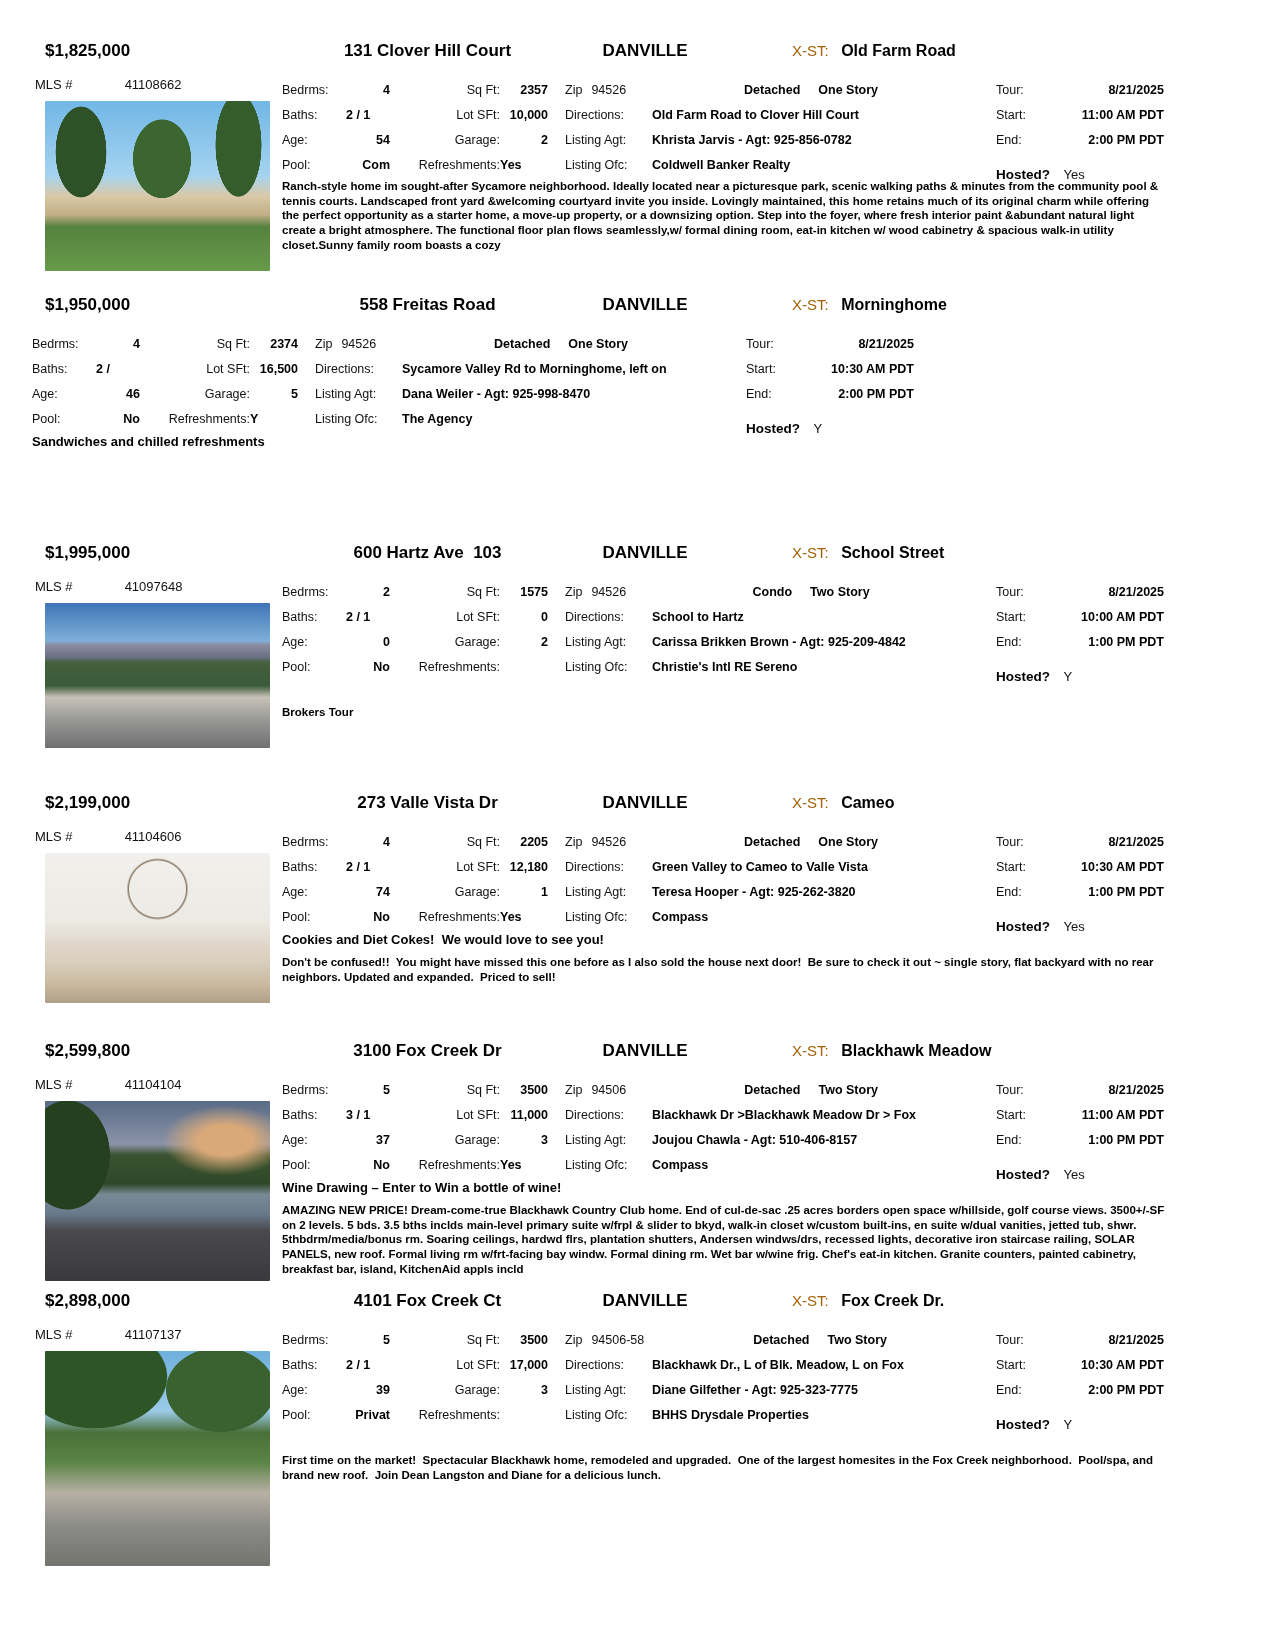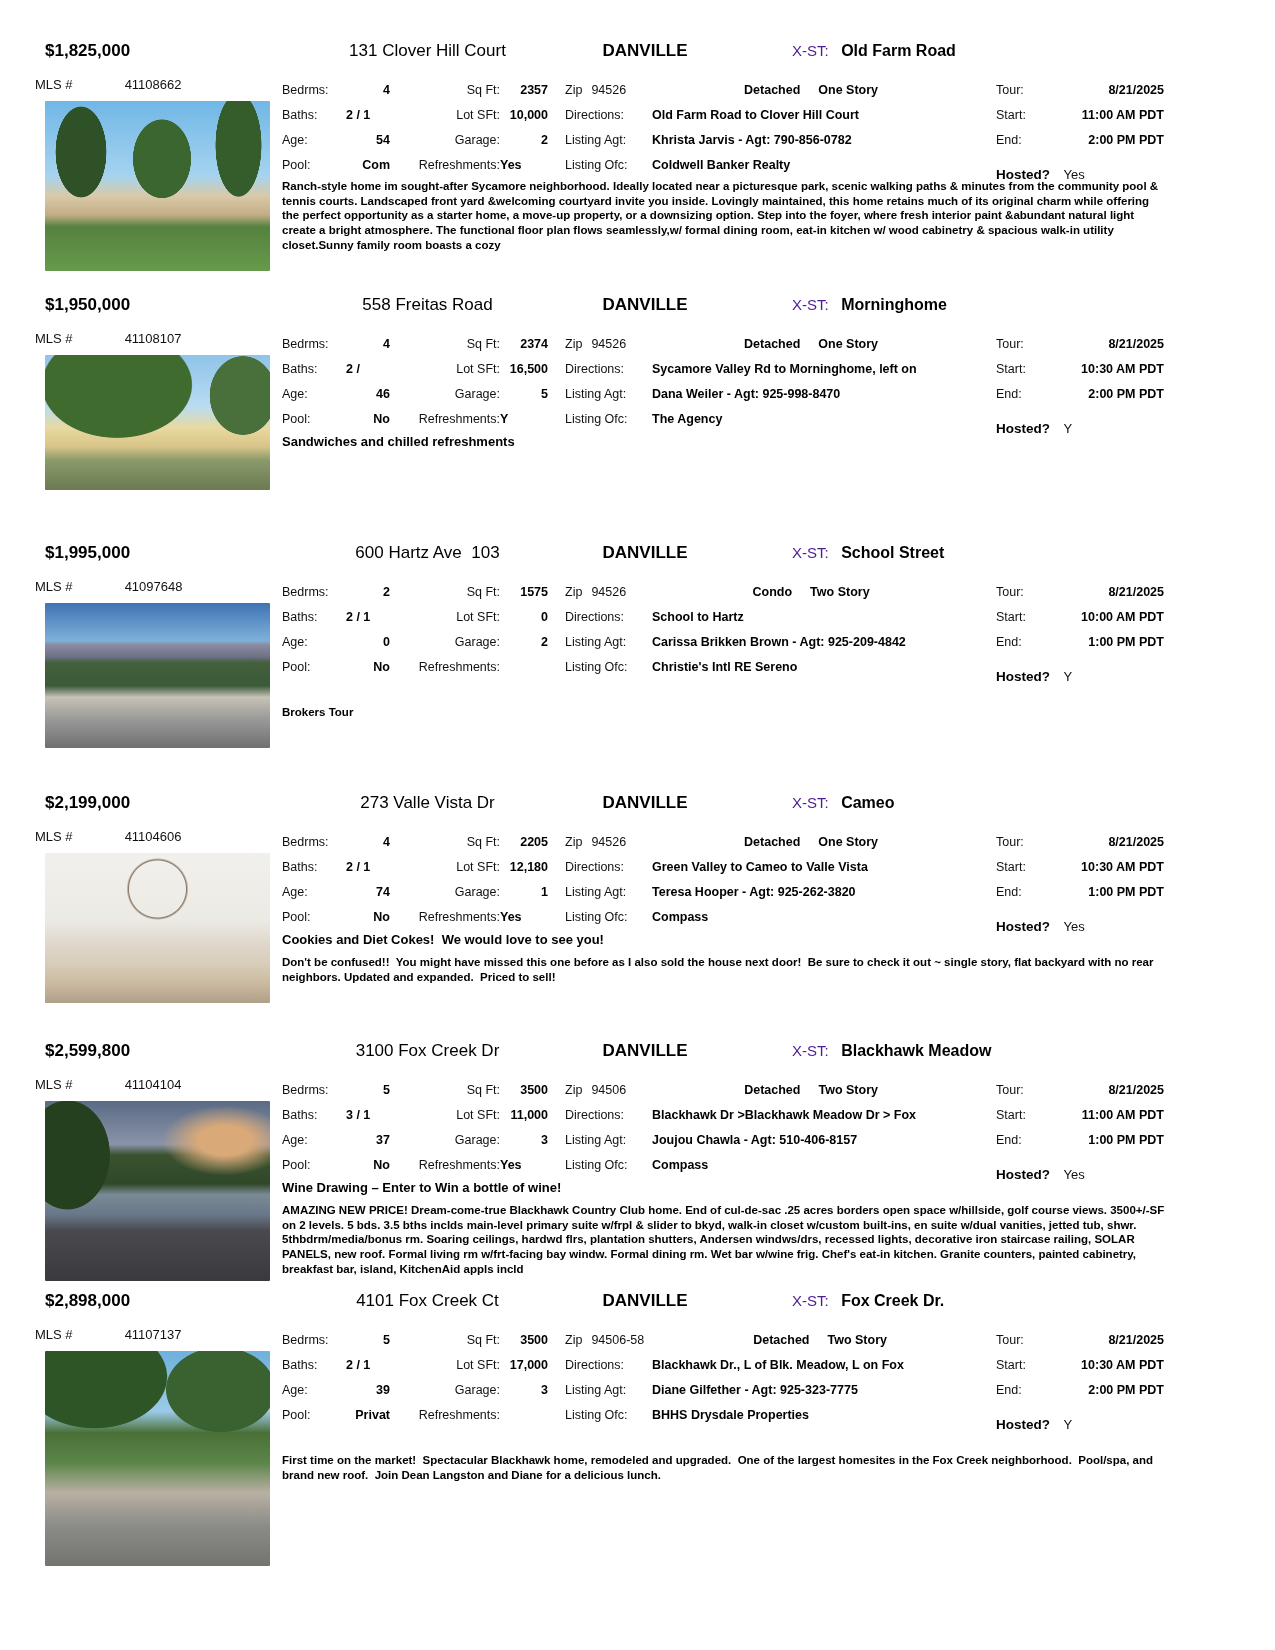--- a/index.html
+++ b/index.html
@@ -11,24 +11,24 @@
   .listing{position:absolute;left:32px;right:10px;}
   .listing:nth-of-type(1){top:36px;}
   .listing:nth-of-type(2){top:290px;}
   .listing:nth-of-type(3){top:538px;}
   .listing:nth-of-type(4){top:788px;}
   .listing:nth-of-type(5){top:1036px;}
   .listing:nth-of-type(6){top:1286px;}
 
   .lheader{display:flex;align-items:baseline;height:30px;}
   .price{width:240px;padding-left:13px;font-size:17px;font-weight:700;}
-  .addr{width:285px;text-align:center;font-size:17px;font-weight:400;white-space:pre-wrap;}
+  .addr{width:285px;text-align:center;font-size:17px;font-weight:700;white-space:pre-wrap;}
   .city{width:150px;text-align:center;font-size:17px;font-weight:700;}
   .xst{margin-left:72px;margin-top:6px;white-space:nowrap;}
-  .xlab{font-size:15px;font-weight:400;color:#4c1d95;}
+  .xlab{font-size:15px;font-weight:400;color:#a16207;}
   .xval{font-size:16px;font-weight:700;margin-left:8px;}
 
   .lbody{display:flex;margin-top:11px;}
   .leftcol{flex:0 0 250px;width:250px;}
   .mlsrow{font-size:13px;padding-left:3px;height:22px;color:#111;}
   .mlab{display:inline-block;width:86px;}
   .photo{width:225px;margin-left:13px;margin-top:2px;border-radius:1px;}
 
   .rightcol{flex:1;min-width:0;}
   .dgrid{
@@ -122,21 +122,21 @@
           <span class="lab p5">Directions:</span>
           <span class="val">Old Farm Road to Clover Hill Court</span>
           <span class="lab">Start:</span>
           <span class="val r">11:00 AM PDT</span>
 
           <span class="lab">Age:</span>
           <span class="val r">54</span>
           <span class="lab p3">Garage:</span>
           <span class="val r">2</span>
           <span class="lab p5">Listing Agt:</span>
-          <span class="val">Khrista Jarvis - Agt: 790-856-0782</span>
+          <span class="val">Khrista Jarvis - Agt: 925-856-0782</span>
           <span class="lab">End:</span>
           <span class="val r">2:00 PM PDT</span>
 
           <span class="lab">Pool:</span>
           <span class="val r">Com</span>
           <span class="lab p3">Refreshments:</span>
           <span class="val">Yes</span>
           <span class="lab p5">Listing Ofc:</span>
           <span class="val">Coldwell Banker Realty</span>
           <div class="hosted">
@@ -153,27 +153,20 @@
     <header class="lheader">
       <div class="price">$1,950,000</div>
       <div class="addr pre">558 Freitas Road</div>
       <div class="city">DANVILLE</div>
       <div class="xst">
         <span class="xlab">X-ST:</span>
         <span class="xval">Morninghome</span>
       </div>
     </header>
     <div class="lbody">
-      <aside class="leftcol">
-        <div class="mlsrow">
-          <span class="mlab">MLS #</span>
-          <span class="mval">41108107</span>
-        </div>
-        <div class="photo" title="Large shade tree in front of yellow single-story home"></div>
-      </aside>
       <div class="rightcol">
         <div class="dgrid">
           <span class="lab">Bedrms:</span>
           <span class="val r">4</span>
           <span class="lab p3">Sq Ft:</span>
           <span class="val r">2374</span>
           <div class="ziprow">
             <span class="lab">Zip</span>
             <span class="lab zipv">94526</span>
             <span class="typewrap">

